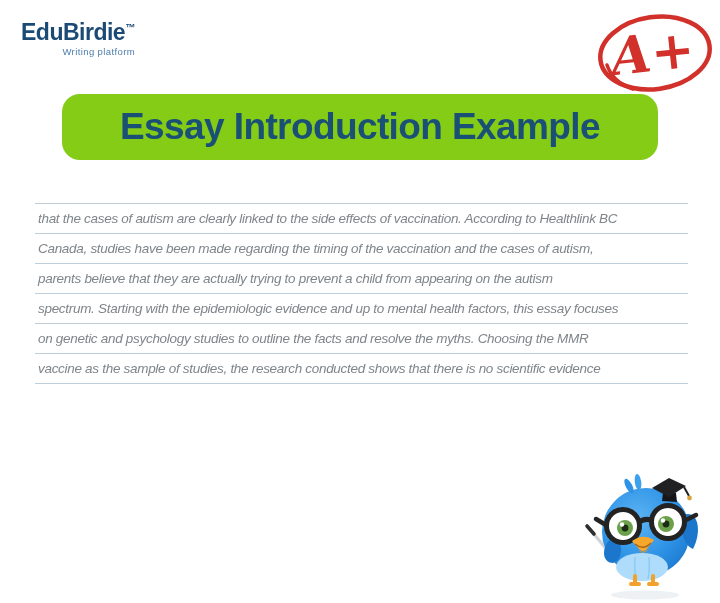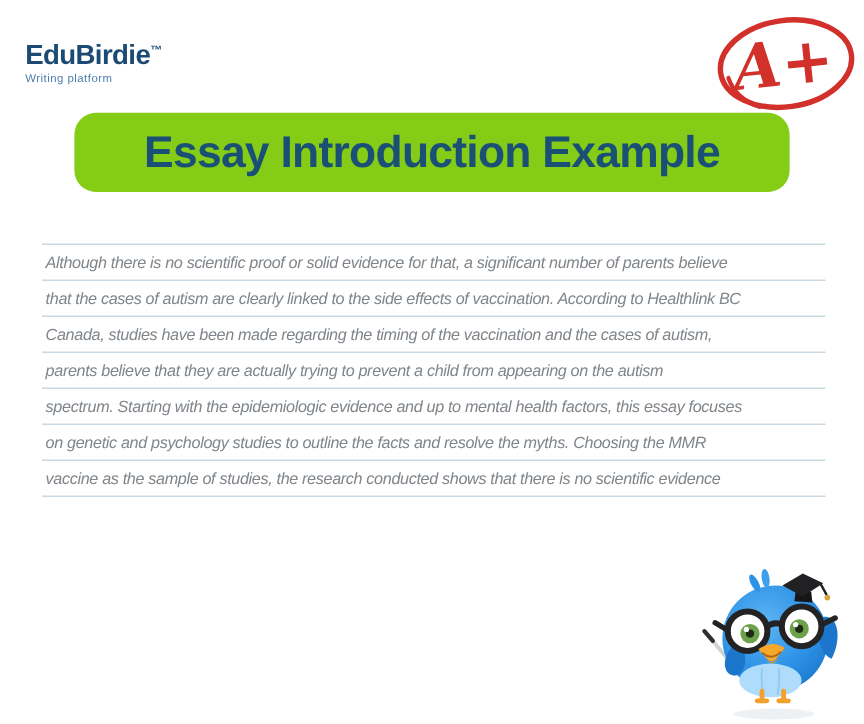--- a/index.html
+++ b/index.html
@@ -1,21 +1,21 @@
 <!DOCTYPE html>
 <html><head>
 <meta charset="utf-8">
 <style>
   html,body{margin:0;padding:0;}
   body{
     width:720px;height:603px;position:relative;background:#ffffff;
     overflow:hidden;font-family:"Liberation Sans",sans-serif;
   }
   
-  .logo{position:absolute;left:21px;top:31px;}
+  .logo{position:absolute;left:21px;top:16px;text-align:right;}
   .logo-name{font-size:23px;font-weight:bold;color:#1b4a74;letter-spacing:-0.5px;line-height:24px;}
   .logo-tm{font-size:10px;font-weight:bold;color:#1b4a74;vertical-align:super;letter-spacing:0;}
   .logo-tagline{font-size:9.5px;color:#4d7dab;letter-spacing:0.4px;margin-top:2px;}
   
   .grade-badge{position:absolute;left:595px;top:7px;width:122px;height:94px;}
   
   .banner{
     position:absolute;left:62px;top:94px;width:596px;height:66px;
     background:#84cc16;border-radius:18px;
     display:flex;align-items:center;justify-content:center;
@@ -48,21 +48,20 @@
     <path d="M 12,58 C 16,70 26,78 38,82" fill="none" stroke="#d2302a" stroke-width="3.5" stroke-linecap="round"></path>
     <text x="58" y="64" font-family="DejaVu Serif, serif" font-style="italic" font-size="52" font-weight="bold" fill="#d2302a" text-anchor="middle" transform="rotate(-6 58 50)">A+</text>
   </svg>
 </div>
 
 <div class="banner">
   <h1 class="banner-title">Essay Introduction Example</h1>
 </div>
 
 <div class="paper">
-  <div class="ruled-line">Although there is no scientific proof or solid evidence for that, a significant number of parents believe</div>
   <div class="ruled-line">that the cases of autism are clearly linked to the side effects of vaccination. According to Healthlink BC</div>
   <div class="ruled-line">Canada, studies have been made regarding the timing of the vaccination and the cases of autism,</div>
   <div class="ruled-line">parents believe that they are actually trying to prevent a child from appearing on the autism</div>
   <div class="ruled-line">spectrum. Starting with the epidemiologic evidence and up to mental health factors, this essay focuses</div>
   <div class="ruled-line">on genetic and psychology studies to outline the facts and resolve the myths. Choosing the MMR</div>
   <div class="ruled-line">vaccine as the sample of studies, the research conducted shows that there is no scientific evidence</div>
 </div>
 
 <div class="mascot">
   <svg width="132" height="131" viewBox="0 0 132 131">

